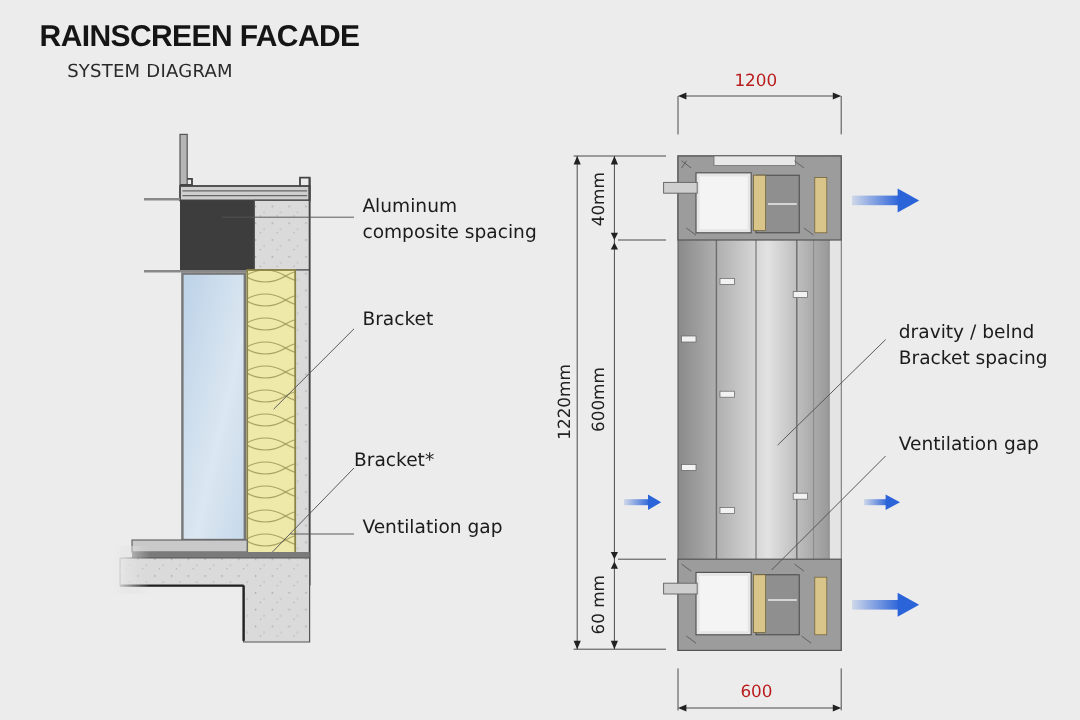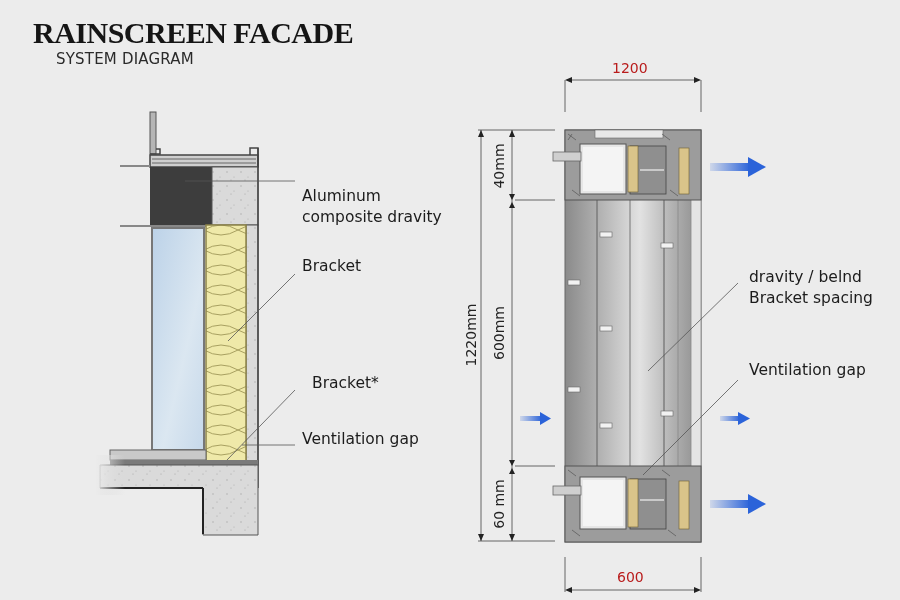--- a/index.html
+++ b/index.html
@@ -5,22 +5,22 @@
     html, body { margin: 0; padding: 0; }
     body {
       width: 900px; height: 600px; overflow: hidden;
       background: #ececec;
       font-family: "DejaVu Sans", sans-serif;
       position: relative;
       color: #1a1a1a;
     }
     .title {
       position: absolute; left: 33px; top: 16px;
-      font-family: Liberation Serif, serif;
-      font-weight: bold; font-size: 30px; letter-spacing: -0.5px;
+      font-family: Liberation Sans, sans-serif;
+      font-weight: bold; font-size: 25px; letter-spacing: -0.5px;
       color: #151515;
     }
     .subtitle {
       position: absolute; left: 33px; top: 50px;
       font-size: 15px; color: #2a2a2a; letter-spacing: 0.2px; margin-left: 23px;
     }
     .label {
       position: absolute; font-size: 15.5px; color: #1c1c1c; line-height: 21px;
       white-space: nowrap;
     }
@@ -188,26 +188,26 @@
       <rect x="720" y="416" width="20" height="5" fill="url(#arrowGrad)"></rect>
       <path d="M738 412 L750 418.5 L738 425 Z" fill="#2b63d9"></path>
     </g>
     <g>
       <rect x="710" y="500" width="40" height="8" fill="url(#arrowGrad)"></rect>
       <path d="M748 494 L766 504 L748 514 Z" fill="#2b63d9"></path>
     </g>
   </g>
 </svg>
 
-<div class="label" style="left:302px; top:162px;margin-top:24px;">
+<div class="label" style="left:302px; top:162px;">
   <div>Aluminum</div>
-  <div>composite dravity</div>
+  <div>composite spacing</div>
 </div>
 <div class="label" style="left:302px; top:256px;">Bracket</div>
-<div class="label" style="left:312px; top:373px;">Bracket*</div>
+<div class="label" style="left:295px; top:373px;">Bracket*</div>
 <div class="label" style="left:302px; top:429px;">Ventilation gap</div>
 
 <div class="label" style="left:749px; top:267px;">
   <div>dravity / belnd</div>
   <div>Bracket spacing</div>
 </div>
 <div class="label" style="left:749px; top:360px;">Ventilation gap</div>
 
 <div class="dim" style="left:612px; top:60px;">1200</div>
 <div class="dim" style="left:617px; top:569px;">600</div>

